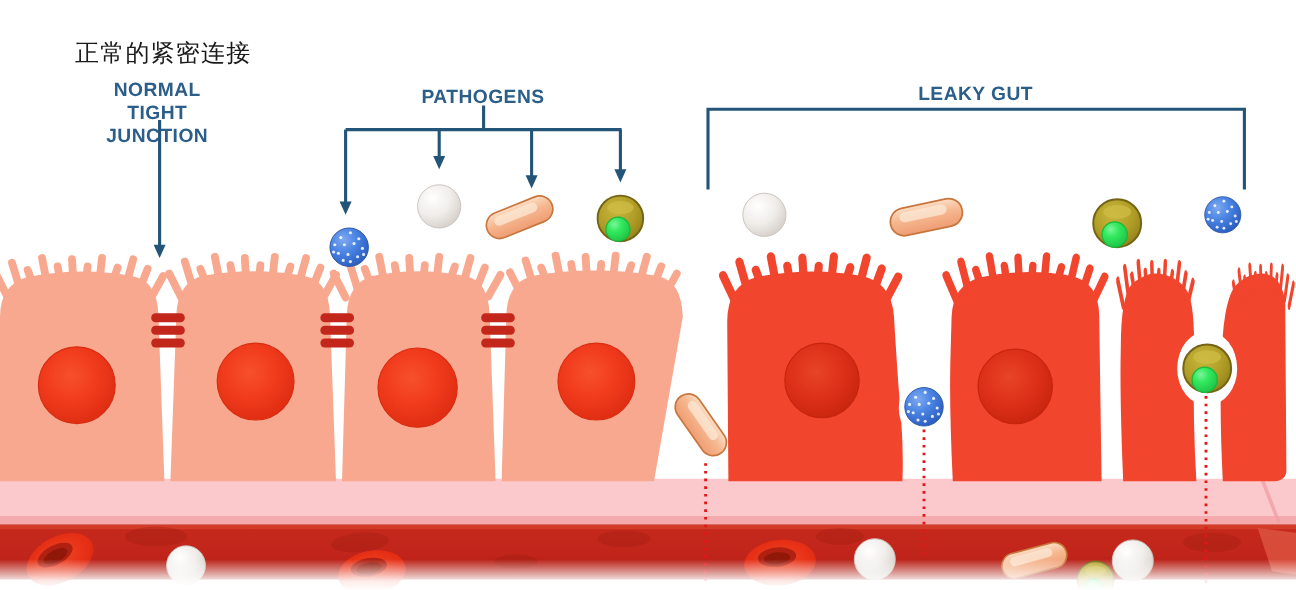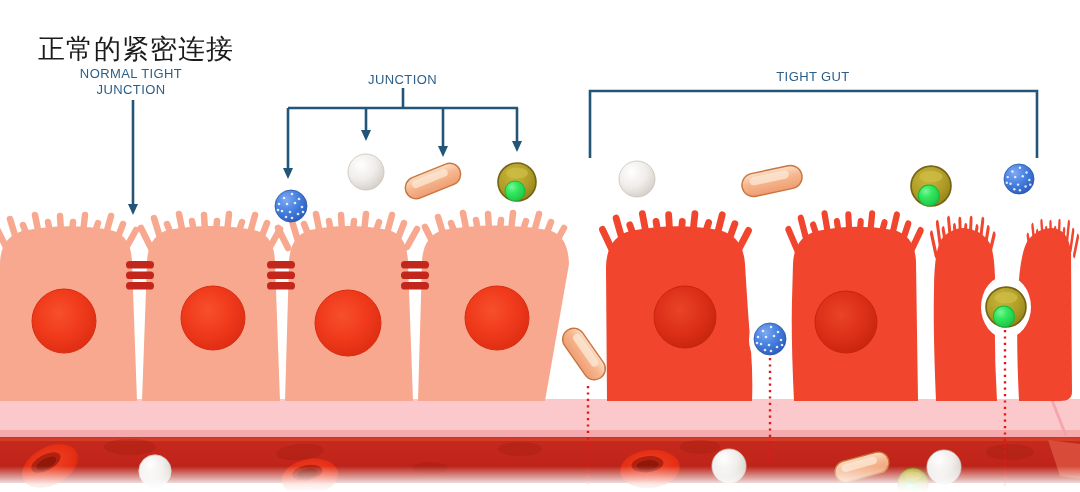--- a/index.html
+++ b/index.html
@@ -2,22 +2,22 @@
 <html style="--label-black: #1b1b1b; --label-navy: #2b5e89; --line-navy: #235578; --cell-healthy: #f8a88f; --cell-inflamed: #f1452e; --nucleus-red: #ee3a1d; --tight-junction: #c3271b; --membrane-pink: #fbc9cc; --blood-red: #c1251a; --rbc-red: #e73217; --pathogen-blue: #3d7ee0; --pathogen-white: #f2f0ee; --pathogen-rod-orange: #f5b28e; --pathogen-olive: #b3a02b; --pathogen-green: #2ee95c; --leak-dot-red: #e01818;"><head>
 <meta charset="utf-8">
 <style>
   html,body{margin:0;padding:0;background:#fff;}
   .stage{
     position:relative;width:1080px;height:492px;background:#ffffff;overflow:hidden;
     font-family:"Liberation Sans", sans-serif;
   }
   .stage svg{position:absolute;left:0;top:0;}
   .lbl{position:absolute;text-align:center;white-space:pre-line;}
-  .zh{font-size:27px;color:var(--label-black,#1b1b1b);letter-spacing:1px;font-weight:500;}
-  .en{font-size:13px;font-weight:normal;color:var(--label-navy,#2b5e89);letter-spacing:.4px;line-height:1.2;}
+  .zh{font-size:20px;color:var(--label-black,#1b1b1b);letter-spacing:1px;font-weight:500;}
+  .en{font-size:16px;font-weight:bold;color:var(--label-navy,#2b5e89);letter-spacing:.4px;line-height:1.2;}
   
   .cellH{fill:var(--cell-healthy,#f8a88f);}
   .cellI{fill:var(--cell-inflamed,#f1452e);}
   .villiH{stroke:var(--cell-healthy,#f8a88f);stroke-width:6.5;stroke-linecap:round;fill:none;}
   .villiI{stroke:var(--cell-inflamed,#f1452e);stroke-width:6.5;stroke-linecap:round;fill:none;}
   .tjbar{fill:var(--tight-junction,#c3271b);}
   .navy{stroke:var(--line-navy,#235578);stroke-width:2.6;fill:none;}
   .navyhead{fill:var(--line-navy,#235578);}
   .leak{stroke:var(--leak-dot-red,#e01818);stroke-width:2.4;stroke-dasharray:2.2 4.2;fill:none;}
   .carve{fill:#ffffff;}
@@ -235,17 +235,17 @@
     <polygon class="navyhead" points="512,141 522,141 517,152"></polygon>
     <path class="navy" d="M590,158 L590,91 L1037,91 L1037,158" stroke-width="3"></path>
   </g>
 
   <rect x="0" y="466" width="1080" height="26" fill="url(#fadeW)"></rect>
 </svg>
 
 <div class="lbl zh" style="left:36px;top:31px;width:200px;">正常的紧密连接</div>
 <div class="lbl en" style="left:71px;top:66px;width:120px;">NORMAL TIGHT JUNCTION</div>
 
-<div class="lbl en" style="left:330px;top:72px;width:145px;">JUNCTION</div>
-
-<div class="lbl en" style="left:733px;top:69px;width:160px;">TIGHT GUT</div>
+<div class="lbl en" style="left:330px;top:72px;width:145px;">PATHOGENS</div>
+
+<div class="lbl en" style="left:733px;top:69px;width:160px;">LEAKY GUT</div>
 
 </div>
 
 </body></html>

